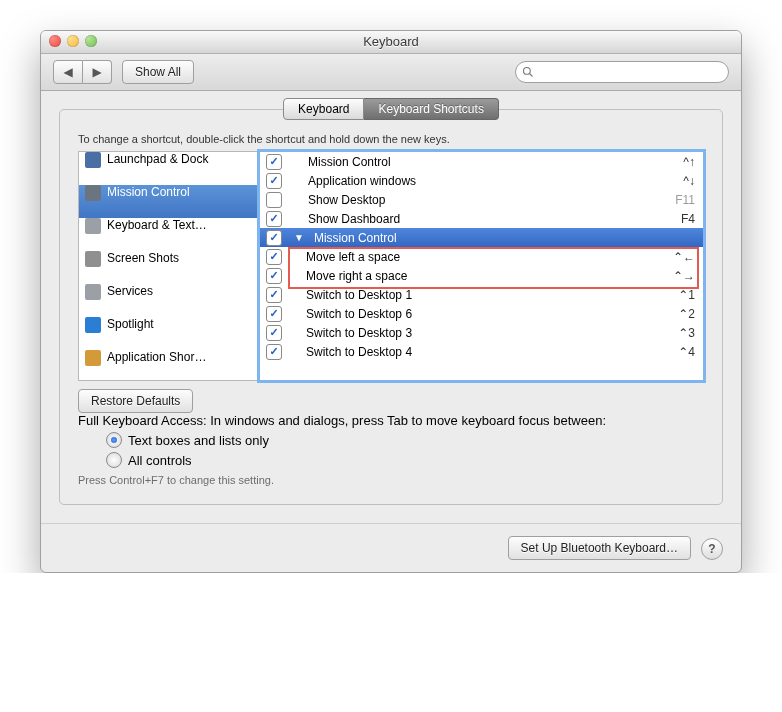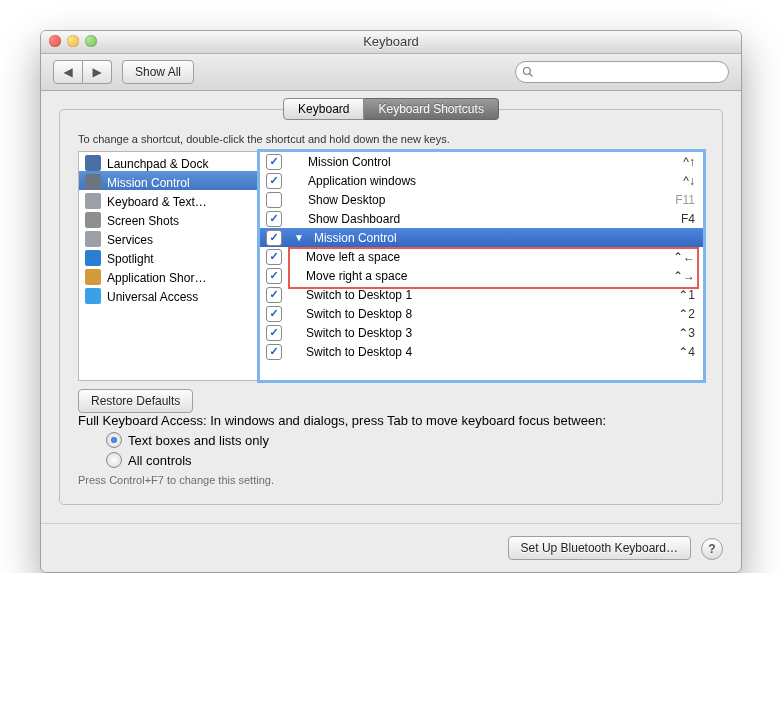--- a/index.html
+++ b/index.html
@@ -49,21 +49,21 @@
     font-size:12px;display:flex;align-items:center;
   }
   .tab:first-child{border-radius:4px 0 0 4px;}
   .tab:last-child{border-left:none;border-radius:0 4px 4px 0;}
   .tab.active{background:linear-gradient(#9b9b9b,#6f6f6f);color:#fff;border-color:#676767;text-shadow:0 -1px 0 rgba(0,0,0,0.3);}
   .instr{font-size:11px;color:#333;margin:2px 0 6px;}
   .lists{display:flex;gap:0;}
   .cat-list{
     width:180px;height:228px;background:#fff;border:1px solid #b8b8b8;border-right:none;overflow:hidden;
   }
-  .cat-item{height:19px;display:flex;align-items:flex-end;padding:0 6px;gap:6px;font-size:12px;white-space:nowrap;overflow:hidden;text-overflow:ellipsis;}
+  .cat-item{height:33px;display:flex;align-items:flex-start;padding:0 6px;gap:6px;font-size:12px;white-space:nowrap;overflow:hidden;text-overflow:ellipsis;}
   .cat-item.selected{background:linear-gradient(#5b93d8,#4176c4);color:#fff;}
   .cat-icon{width:16px;height:16px;flex:none;border-radius:2px;display:flex;align-items:center;justify-content:center;font-size:10px;}
   .short-list{
     flex:1;height:228px;background:#fff;overflow:hidden;
     outline:3px solid #7eb5ee;outline-offset:-1px;border:1px solid #b8b8b8;
   }
   .row{height:19px;display:flex;align-items:center;padding:0 8px 0 6px;gap:8px;font-size:12px;}
   .row .cb{width:14px;height:14px;border:1px solid #888;border-radius:3px;background:#fff;flex:none;display:flex;align-items:center;justify-content:center;}
   .row .cb.checked::after{content:"✓";font-size:11px;color:#2a61c4;font-weight:bold;line-height:1;}
   .row .lbl{flex:1;white-space:nowrap;overflow:hidden;}
@@ -204,21 +204,21 @@
               <span class="lbl">Move right a space</span>
               <span class="key">⌃→</span>
             </div>
             <div class="row child">
               <div class="cb checked"></div>
               <span class="lbl">Switch to Desktop 1</span>
               <span class="key">⌃1</span>
             </div>
             <div class="row child">
               <div class="cb checked"></div>
-              <span class="lbl">Switch to Desktop 8</span>
+              <span class="lbl">Switch to Desktop 6</span>
               <span class="key">⌃2</span>
             </div>
             <div class="row child">
               <div class="cb checked"></div>
               <span class="lbl">Switch to Desktop 3</span>
               <span class="key">⌃3</span>
             </div>
             <div class="row child">
               <div class="cb checked"></div>
               <span class="lbl">Switch to Desktop 4</span>

